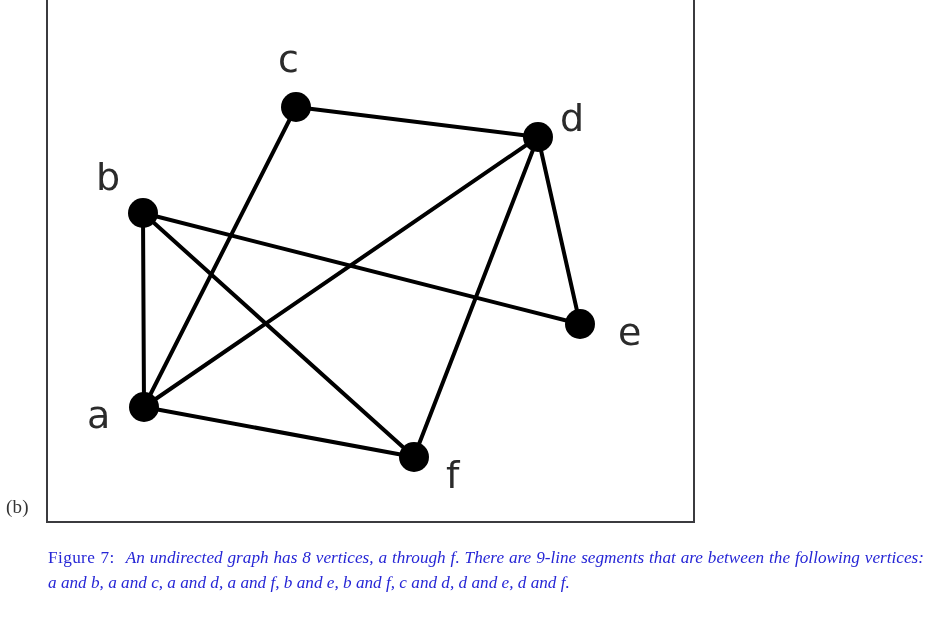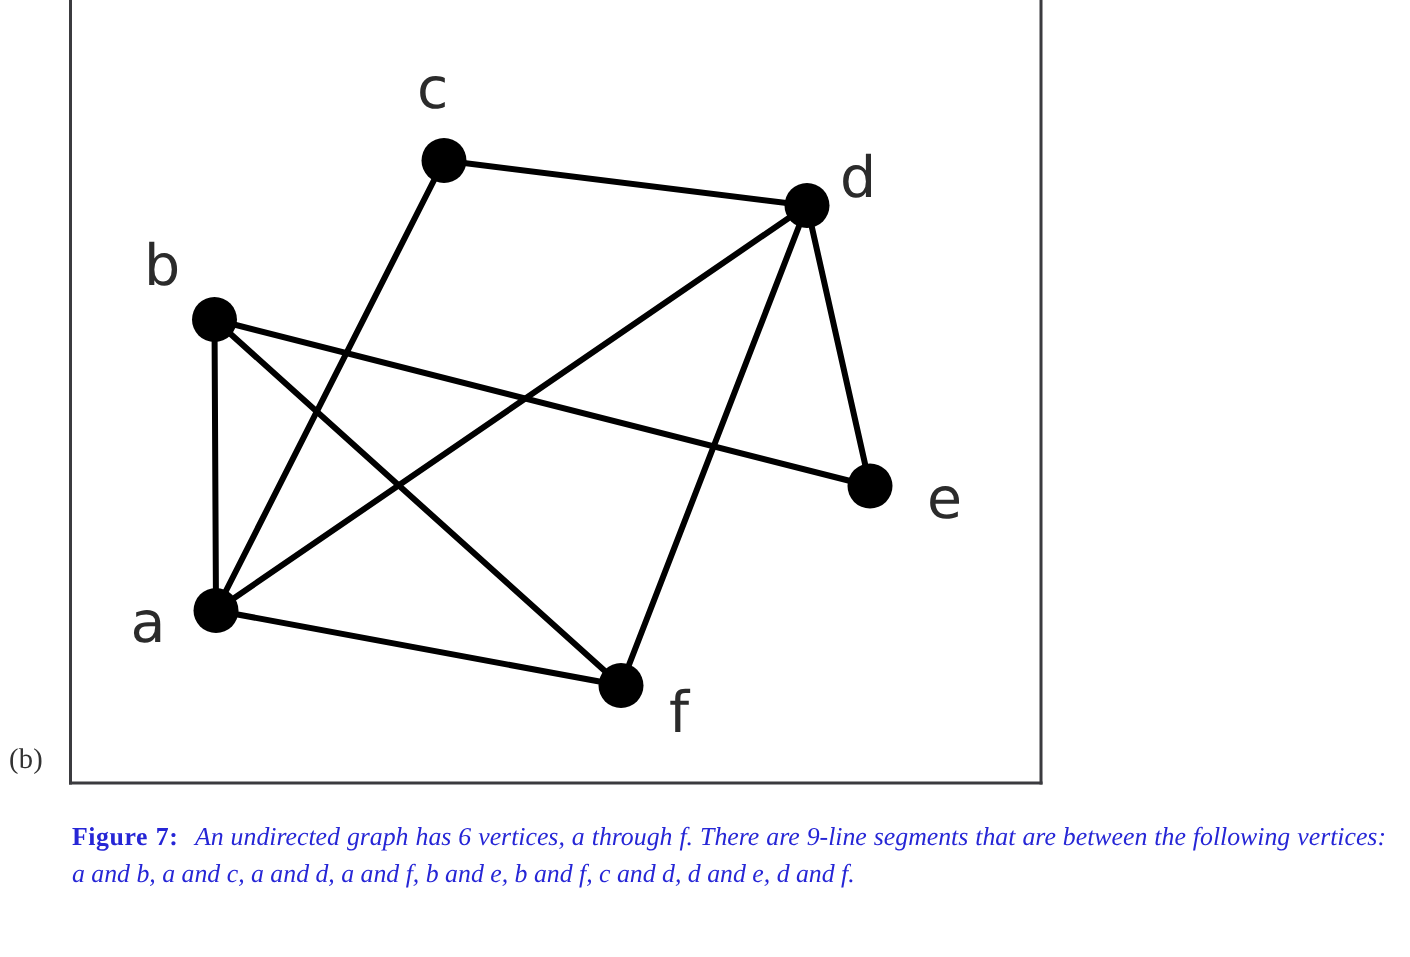--- a/index.html
+++ b/index.html
@@ -73,21 +73,21 @@
     top: 546px;
     width: 876px;
     color: #2626d6;
     font-family: "Liberation Serif", "DejaVu Serif", serif;
     font-size: 17.2px;
     line-height: 24.6px;
     text-align: justify;
     text-justify: inter-word;
   }
   #caption-label {
-    font-weight: bold;
+    font-weight: normal;
     font-style: normal;
     letter-spacing: 0.4px;
     padding-right: 11px;
   }
   #caption-text {
     font-style: italic;
   }
 </style>
 </head>
 <body>
@@ -119,14 +119,14 @@
 </svg>
 
 <div class="vertex-label" id="vertex-label-a" style="left: 87px; top: 396px;">a</div>
 <div class="vertex-label" id="vertex-label-b" style="left: 96px; top: 158px;">b</div>
 <div class="vertex-label" id="vertex-label-c" style="left: 278px; top: 40px;">c</div>
 <div class="vertex-label" id="vertex-label-d" style="left: 560px; top: 99px;">d</div>
 <div class="vertex-label" id="vertex-label-e" style="left: 618px; top: 313px;">e</div>
 <div class="vertex-label" id="vertex-label-f" style="left: 446px; top: 456px;">f</div>
 
 <div id="figure-caption">
-  <span id="caption-label">Figure 7:</span><span id="caption-text">An undirected graph has 6 vertices, a through f. There are 9-line segments that are between the following vertices: a and b, a and c, a and d, a and f, b and e, b and f, c and d, d and e, d and f.</span>
+  <span id="caption-label">Figure 7:</span><span id="caption-text">An undirected graph has 8 vertices, a through f. There are 9-line segments that are between the following vertices: a and b, a and c, a and d, a and f, b and e, b and f, c and d, d and e, d and f.</span>
 </div>
 
 </body></html>

